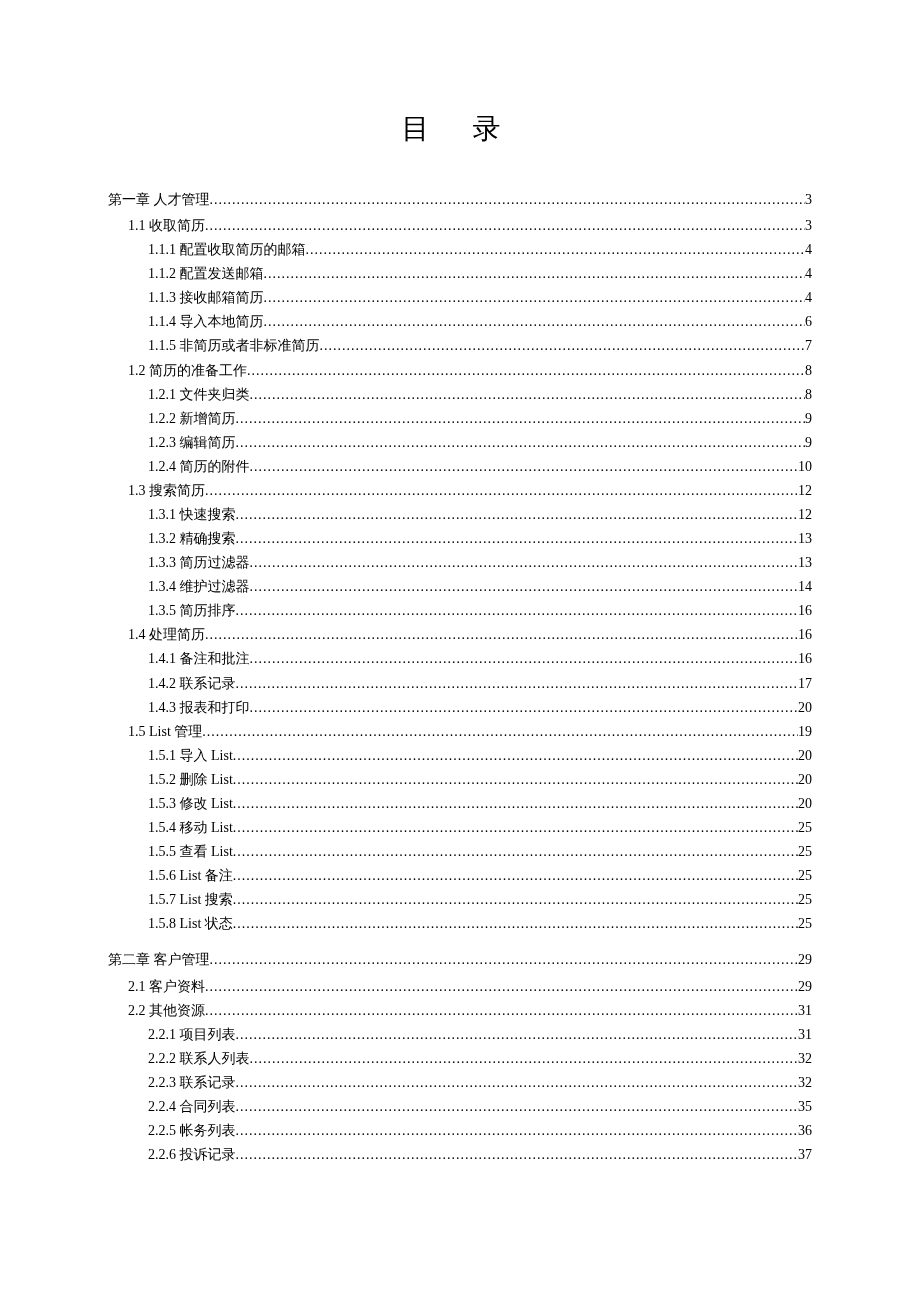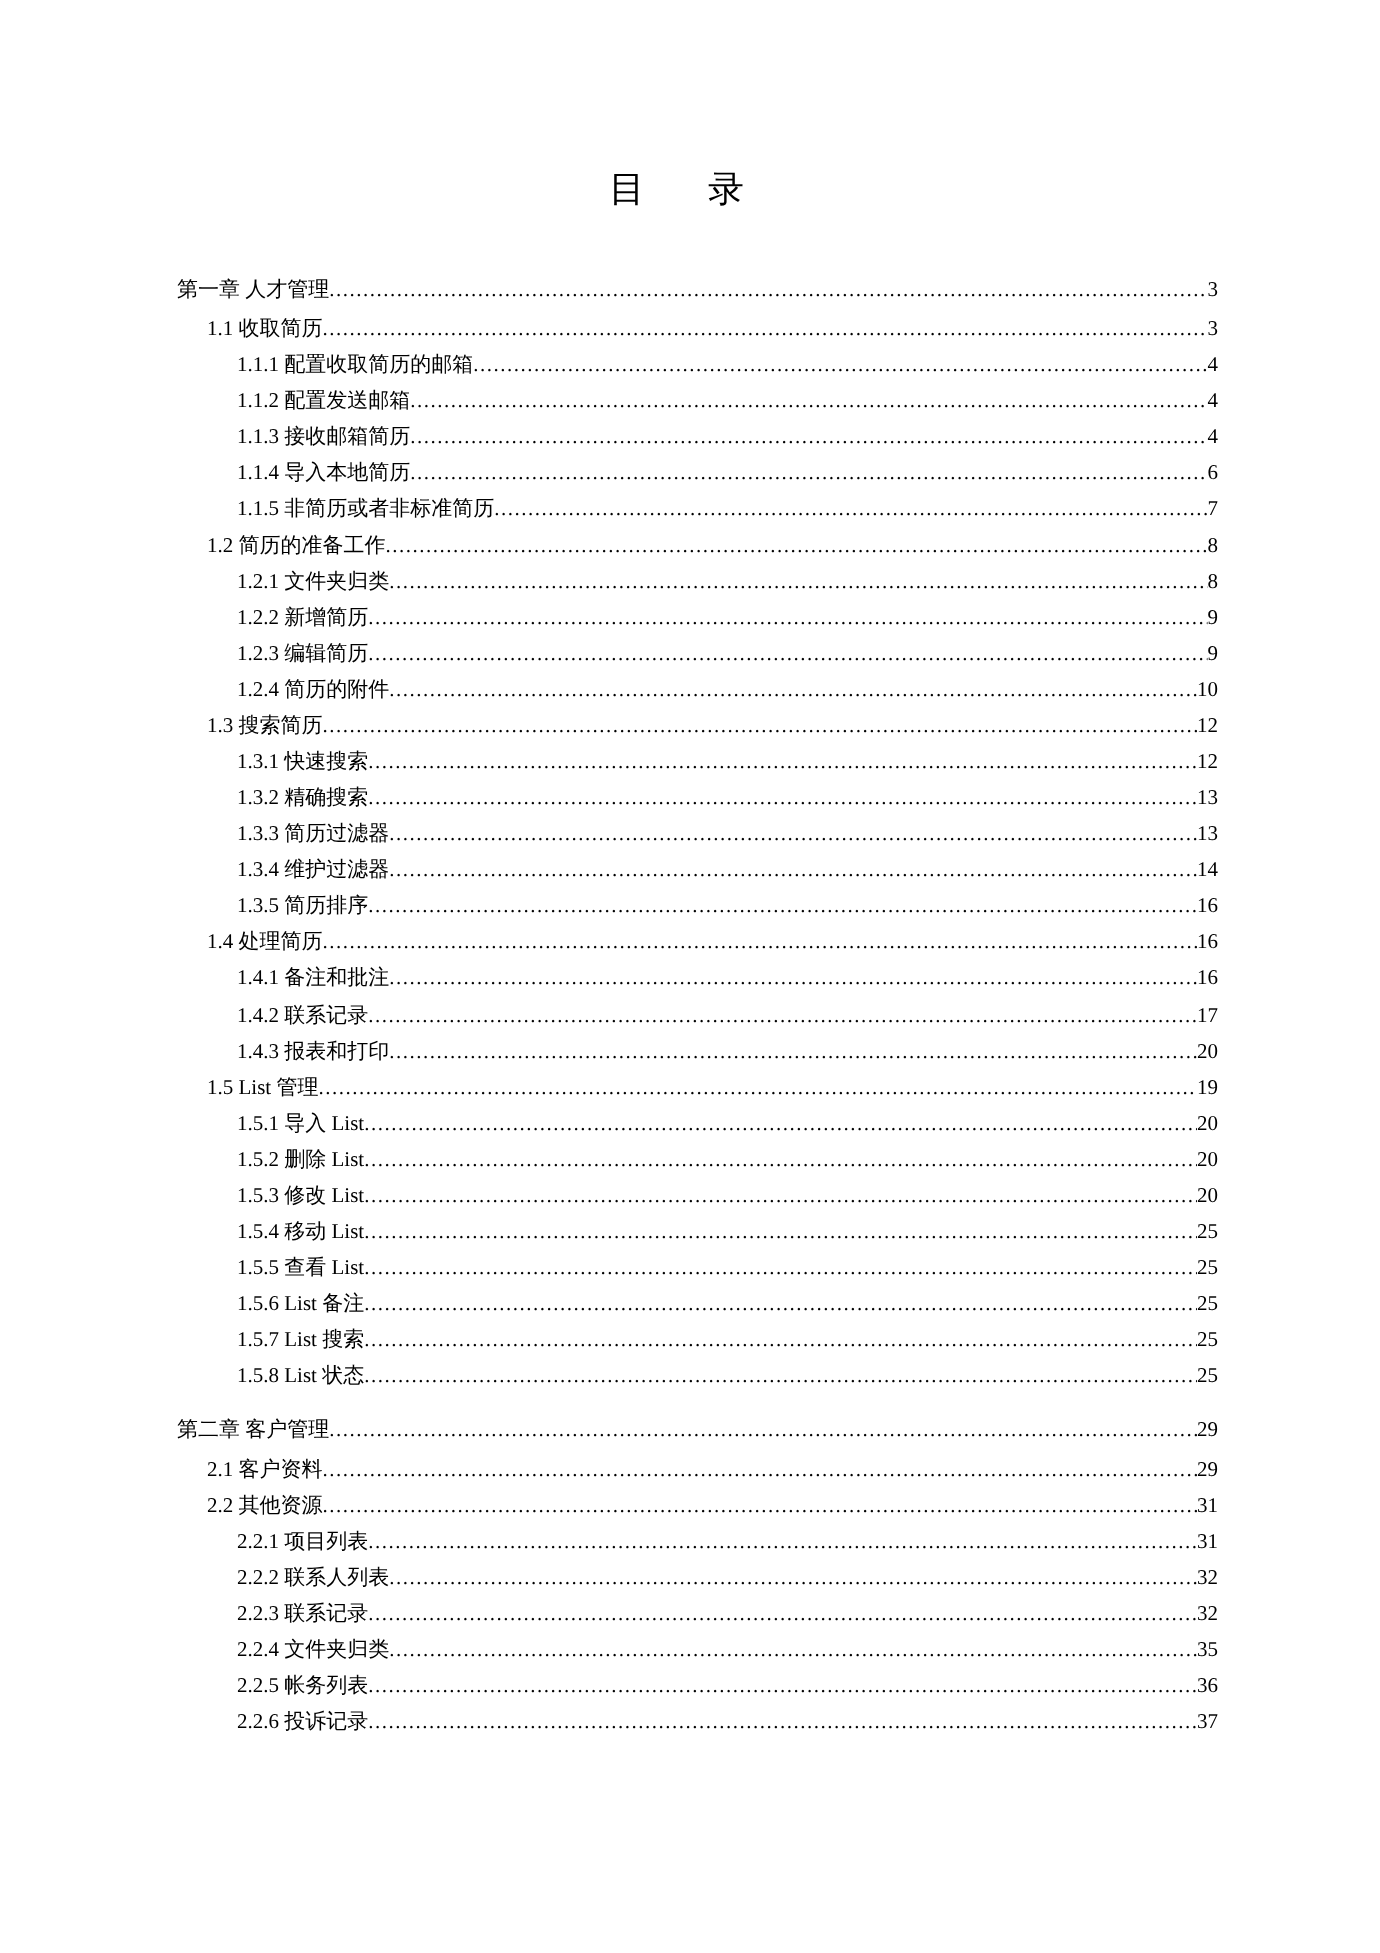--- a/index.html
+++ b/index.html
@@ -12,36 +12,35 @@
       width: 920px;
       height: 1302px;
       font-family: "SimSun", "宋体", serif;
       color: #000;
     }
     .page {
       padding: 110px 108px 80px 108px;
     }
     .title {
       text-align: center;
-      font-size: 24px;
+      font-size: 28px;
       font-weight: normal;
       letter-spacing: 18px;
       margin-bottom: 40px;
       font-family: "SimSun", "宋体", serif;
     }
     .toc-line {
       display: flex;
       align-items: baseline;
       font-size: 14px;
       line-height: 1.72;
       white-space: nowrap;
     }
     .toc-label {
       flex-shrink: 0;
-      margin-left: 10px;
     }
     .dots {
       flex: 1;
       overflow: hidden;
       letter-spacing: 1px;
       color: #000;
     }
     .dots::before {
       content: "....................................................................................................................................................................";
     }
@@ -238,21 +237,21 @@
         <span class="toc-label">2.2.2 联系人列表</span>
         <span class="dots"></span>
         <span class="page-num">32</span>
       </div>
       <div class="toc-line indent-2">
         <span class="toc-label">2.2.3 联系记录</span>
         <span class="dots"></span>
         <span class="page-num">32</span>
       </div>
       <div class="toc-line indent-2">
-        <span class="toc-label">2.2.4 文件夹归类</span>
+        <span class="toc-label">2.2.4 合同列表</span>
         <span class="dots"></span>
         <span class="page-num">35</span>
       </div>
       <div class="toc-line indent-2">
         <span class="toc-label">2.2.5 帐务列表</span>
         <span class="dots"></span>
         <span class="page-num">36</span>
       </div>
       <div class="toc-line indent-2">
         <span class="toc-label">2.2.6 投诉记录</span>

